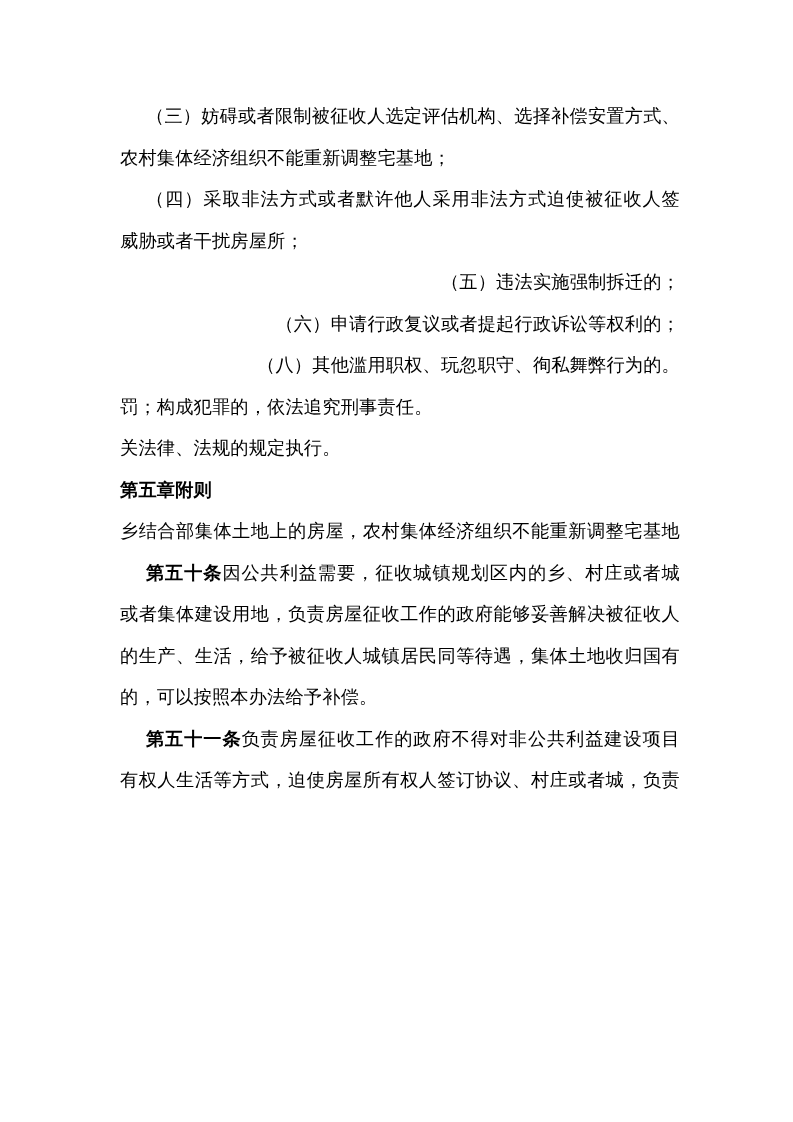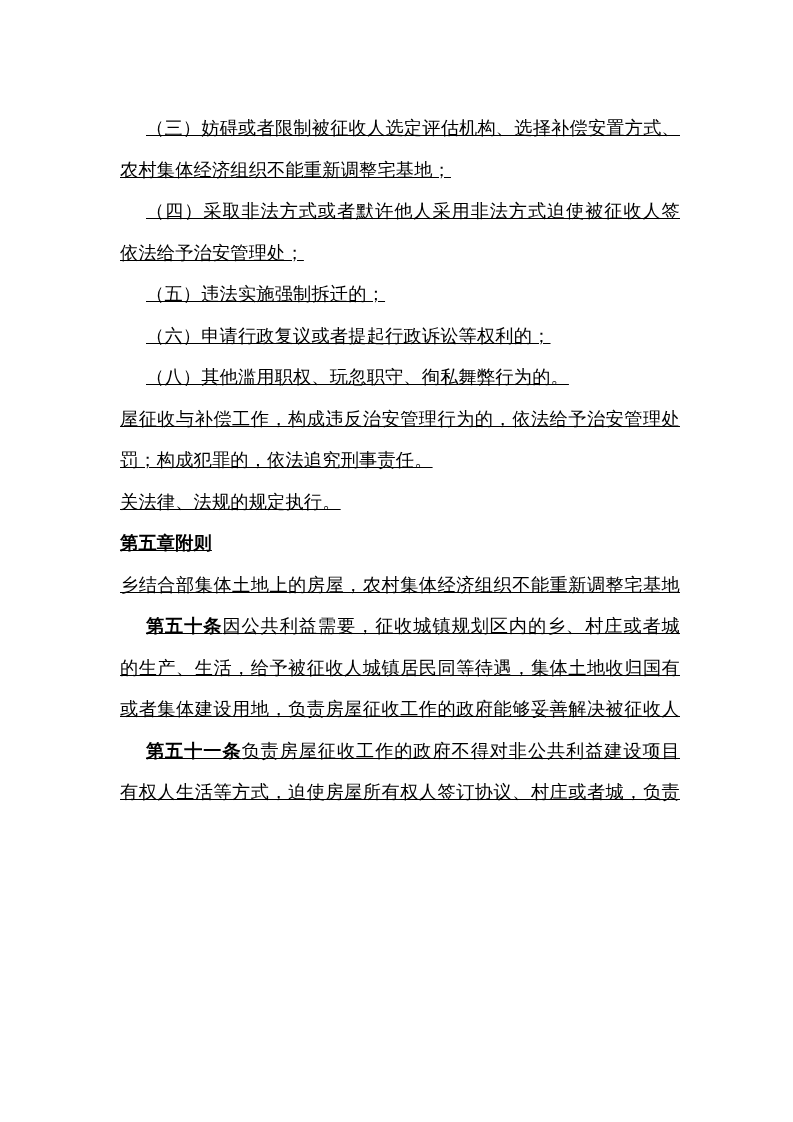--- a/index.html
+++ b/index.html
@@ -11,67 +11,67 @@
     position: relative;
     width: 793px;
     height: 1122px;
     background: #ffffff;
     overflow: hidden;
     font-family: "Liberation Sans", sans-serif;
   }
   .text-block {
     position: absolute;
     left: 120px;
-    top: 108px;
+    top: 96px;
     width: 560px;
-    text-decoration: underline;
   }
   .line {
     height: 41.5px;
     line-height: 41.5px;
     font-size: 18.2px;
     color: #000000;
     letter-spacing: 0.2px;
     text-align: left;
     white-space: normal;
   }
   .line.fill {
     text-align: justify;
     text-align-last: justify;
   }
   .line.indent {
     padding-left: 26px;
+    text-align: right;
   }
   .lead {
     font-weight: 700;
   }
 </style>
 </head>
 <body>
 
 <div class="page">
   <div class="text-block">
 
     <div class="line indent fill"><span>（三）妨碍或者限制被征收人选定评估机构、选择补偿安置方式、</span></div>
     <div class="line"><span>农村集体经济组织不能重新调整宅基地；</span></div>
     <div class="line indent fill"><span>（四）采取非法方式或者默许他人采用非法方式迫使被征收人签</span></div>
-    <div class="line"><span>依法给予治安管理处；</span></div>
+    <div class="line"><span>威胁或者干扰房屋所；</span></div>
     <div class="line indent"><span>（五）违法实施强制拆迁的；</span></div>
     <div class="line indent"><span>（六）申请行政复议或者提起行政诉讼等权利的；</span></div>
     <div class="line indent"><span>（八）其他滥用职权、玩忽职守、徇私舞弊行为的。</span></div>
 
-    <div class="line fill"><span>屋征收与补偿工作，构成违反治安管理行为的，依法给予治安管理处</span></div>
     <div class="line"><span>罚；构成犯罪的，依法追究刑事责任。</span></div>
 
     <div class="line"><span>关法律、法规的规定执行。</span></div>
 
     <div class="line"><span class="lead">第五章附则</span></div>
 
     <div class="line fill"><span>乡结合部集体土地上的房屋，农村集体经济组织不能重新调整宅基地</span></div>
     <div class="line indent fill"><span class="lead">第五十条</span><span>因公共利益需要，征收城镇规划区内的乡、村庄或者城</span></div>
+    <div class="line fill"><span>或者集体建设用地，负责房屋征收工作的政府能够妥善解决被征收人</span></div>
     <div class="line fill"><span>的生产、生活，给予被征收人城镇居民同等待遇，集体土地收归国有</span></div>
-    <div class="line fill"><span>或者集体建设用地，负责房屋征收工作的政府能够妥善解决被征收人</span></div>
+    <div class="line"><span>的，可以按照本办法给予补偿。</span></div>
 
     <div class="line indent fill"><span class="lead">第五十一条</span><span>负责房屋征收工作的政府不得对非公共利益建设项目</span></div>
     <div class="line fill"><span>有权人生活等方式，迫使房屋所有权人签订协议、村庄或者城，负责</span></div>
 
   </div>
 </div>
 
 </body></html>

